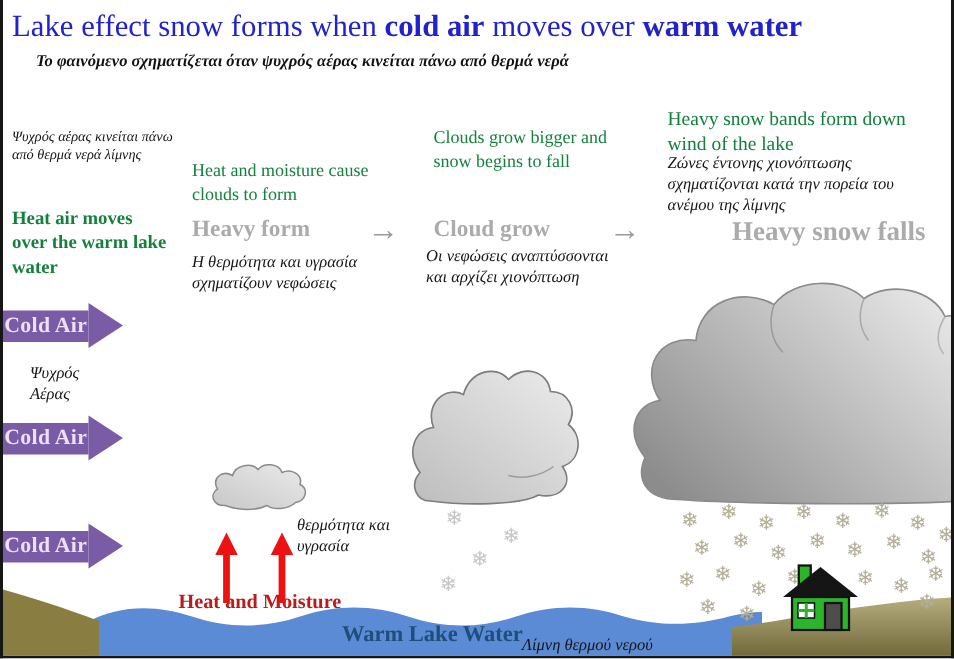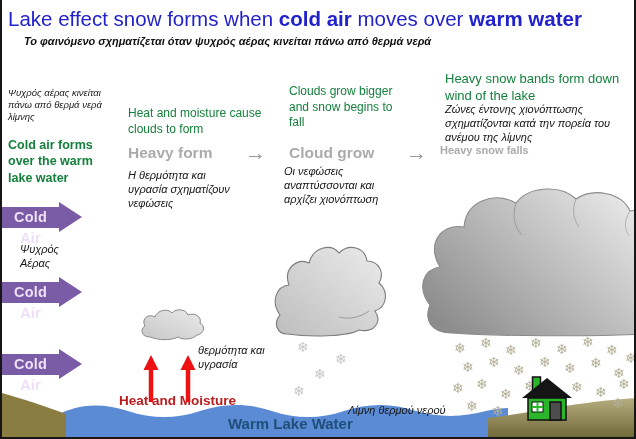--- a/index.html
+++ b/index.html
@@ -1,71 +1,71 @@
 <!DOCTYPE html>
 <html><head>
 <meta charset="utf-8">
 <style>
   html,body{margin:0;padding:0;background:#fff;}
   #stage{
     position:relative;width:636px;height:439px;box-sizing:border-box;
     border-left:2px solid #161616;border-right:2px solid #161616;border-bottom:2px solid #161616;
     background:#fff;overflow:hidden;
-    font-family:Liberation Sans, sans-serif;color:#1a1a1a;padding-left:45px;
+    font-family:Liberation Serif, serif;color:#1a1a1a;padding-left:45px;
   }
   .abs{position:absolute;}
   .title{left:6px;top:7px;width:626px;font-size:20.5px;color:#2222cc;white-space:nowrap;}
   .title b{font-weight:700;}
   .subtitle{left:22px;top:35px;font-size:11px;font-style:italic;font-weight:600;color:#111;white-space:nowrap;}
   .greek{font-style:italic;color:#161616;line-height:1.25;}
   .g-small{font-size:9.5px;}
   .g-med{font-size:11px;}
   .heading{font-size:12px;line-height:1.3;color:#15803d;}
   .stage-label{font-size:15.5px;font-weight:700;color:#ababab;white-space:nowrap;}
   .flow-arrow{font-size:21px;color:#9a9a9a;font-weight:400;}
   
   .cold-arrow{width:82px;height:31px;}
   .cold-arrow .body{position:absolute;left:0;top:5px;width:57px;height:21px;background:#7a5ba6;
     color:#eee0f7;font-size:14.5px;font-weight:600;text-align:center;line-height:21px;letter-spacing:.2px;}
   .cold-arrow .head{position:absolute;left:57px;top:0;width:0;height:0;
     border-top:15.5px solid transparent;border-bottom:15.5px solid transparent;border-left:23px solid #7a5ba6;}
   .heat-label{left:117px;top:393px;font-size:13.5px;font-weight:700;color:#b91c1c;white-space:nowrap;}
   .water-label{left:226px;top:415px;font-size:15px;font-weight:700;color:#1f4e79;white-space:nowrap;z-index:6;}
-  .lake-greek{left:346px;top:404px;z-index:6;}
+  .lake-greek{left:346px;top:424px;z-index:6;}
   .flake{position:absolute;font-size:14px;line-height:1;z-index:3;}
   .flake.mid{color:#c6c6c6;}
   .flake.right{color:#b3ae96;}
   .z1{z-index:1}.z2{z-index:2}.z4{z-index:4}
 </style>
 </head>
 <body>
 
 <div id="stage">
 
   <div class="abs title">
     <span>Lake effect snow forms when </span><b>cold air</b><span> moves over </span><b>warm water</b>
   </div>
   <div class="abs subtitle">Το φαινόμενο σχηματίζεται όταν ψυχρός αέρας κινείται πάνω από θερμά νερά</div>
 
   <div class="abs greek g-small" style="left:6px;top:87px;width:112px;">Ψυχρός αέρας κινείται πάνω από θερμά νερά λίμνης</div>
-  <div class="abs heading" style="left:6px;top:137px;width:104px;font-weight:700;font-size:12.5px;">Cold air forms over the warm lake water</div>
+  <div class="abs heading" style="left:6px;top:137px;width:104px;font-weight:700;font-size:12.5px;">Heat air moves over the warm lake water</div>
 
   <div class="abs heading" style="left:126px;top:106px;width:148px;">Heat and moisture cause clouds to form</div>
   <div class="abs stage-label" style="left:126px;top:144px;">Heavy form</div>
   <div class="abs greek g-med" style="left:126px;top:169px;width:118px;">Η θερμότητα και υγρασία σχηματίζουν νεφώσεις</div>
   <div class="abs flow-arrow" style="left:243px;top:141px;">→</div>
 
   <div class="abs heading" style="left:287px;top:84px;width:122px;">Clouds grow bigger and snow begins to fall</div>
   <div class="abs stage-label" style="left:287px;top:144px;">Cloud grow</div>
   <div class="abs greek g-med" style="left:282px;top:165px;width:126px;">Οι νεφώσεις αναπτύσσονται και αρχίζει χιονόπτωση</div>
   <div class="abs flow-arrow" style="left:404px;top:141px;">→</div>
 
   <div class="abs heading" style="left:443px;top:71px;width:186px;font-size:13px;">Heavy snow bands form down wind of the lake</div>
   <div class="abs greek g-med" style="left:443px;top:103px;width:180px;">Ζώνες έντονης χιονόπτωσης σχηματίζονται κατά την πορεία του ανέμου της λίμνης</div>
-  <div class="abs stage-label" style="left:438px;top:144px;font-size:11px;">Heavy snow falls</div>
+  <div class="abs stage-label" style="left:486px;top:144px;font-size:18px;">Heavy snow falls</div>
 
   <div class="abs cold-arrow" style="left:0;top:202px;">
     <div class="body">Cold Air</div>
       <div class="head"></div>
   </div>
   <div class="abs greek g-med" style="left:18px;top:243px;width:60px;">Ψυχρός Αέρας</div>
   <div class="abs cold-arrow" style="left:0;top:277px;">
     <div class="body">Cold Air</div>
       <div class="head"></div>
   </div>

